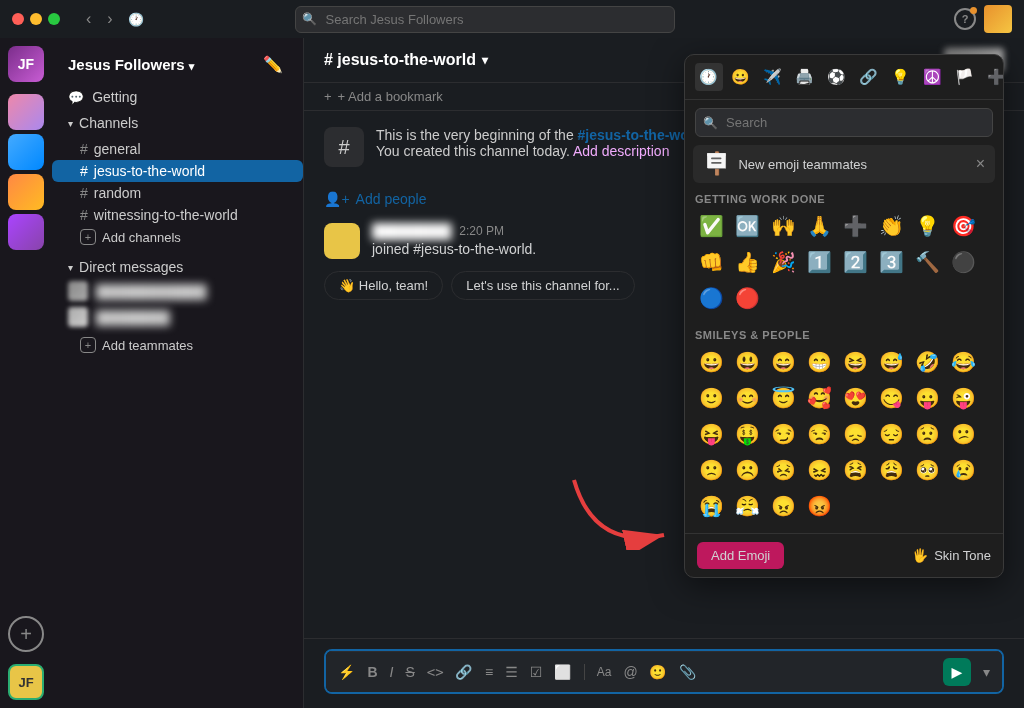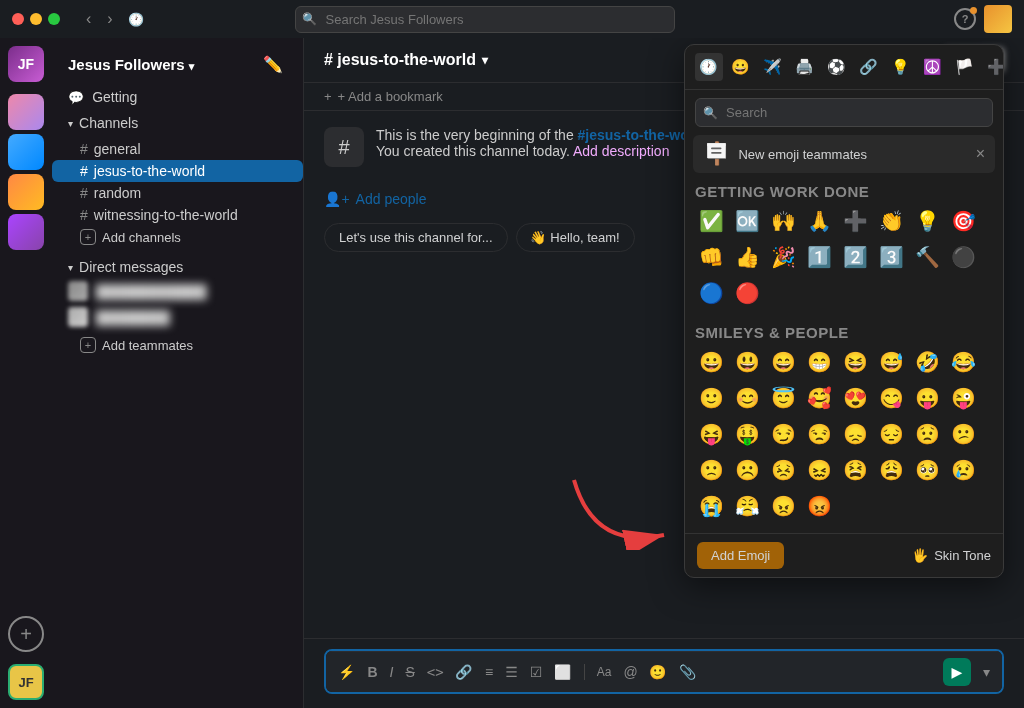--- a/index.html
+++ b/index.html
@@ -97,25 +97,25 @@
     .emoji-search { padding: 8px 10px; }
     .emoji-search input { width: 100%; background: #2c2d30; border: 1px solid #444; border-radius: 6px; color: #ccc; padding: 6px 10px 6px 30px; font-size: 13px; outline: none; }
     .emoji-search-wrap { position: relative; }
     .emoji-search-icon { position: absolute; left: 8px; top: 50%; transform: translateY(-50%); color: #888; font-size: 12px; }
     .new-emoji-banner { display: flex; align-items: center; justify-content: space-between; padding: 6px 10px; background: #2a2a2a; margin: 0 8px 6px; border-radius: 6px; }
     .new-emoji-left { display: flex; align-items: center; gap: 8px; }
     .afk-emoji { font-size: 22px; }
     .new-emoji-text { font-size: 13px; color: #d1d2d3; }
     .close-banner { color: #888; cursor: pointer; font-size: 16px; }
     .emoji-section { padding: 4px 10px; }
-    .emoji-section-title { font-size: 15px; color: #888; margin-bottom: 4px; font-weight: 600; text-transform: uppercase; letter-spacing: 0.5px; }
+    .emoji-section-title { font-size: 11px; color: #888; margin-bottom: 4px; font-weight: 600; text-transform: uppercase; letter-spacing: 0.5px; }
     .emoji-grid { display: flex; flex-wrap: wrap; gap: 2px; margin-bottom: 6px; }
     .emoji-cell { width: 34px; height: 34px; display: flex; align-items: center; justify-content: center; cursor: pointer; border-radius: 4px; font-size: 20px; }
     .emoji-footer { display: flex; align-items: center; justify-content: space-between; padding: 8px 12px; border-top: 1px solid #333; }
-    .add-emoji-btn { background: #a16207; border: none; color: #d1d2d3; padding: 6px 14px; border-radius: 6px; font-size: 13px; cursor: pointer; }
+    .add-emoji-btn { background: #be185d; border: none; color: #d1d2d3; padding: 6px 14px; border-radius: 6px; font-size: 13px; cursor: pointer; }
     .skin-tone-btn { display: flex; align-items: center; gap: 6px; color: #d1d2d3; font-size: 13px; cursor: pointer; background: none; border: none; }
 
     
     .red-arrow { position: absolute; right: 340px; bottom: 155px; z-index: 200; pointer-events: none; }
 
     .more-item { display: flex; align-items: center; gap: 8px; padding: 3px 16px; cursor: pointer; color: #ccc; font-size: 14px; }
     .more-dots { display: flex; flex-direction: column; gap: 2px; padding-left: 2px; }
     .more-dot { width: 3px; height: 3px; border-radius: 50%; background: #ccc; }
 
     .blurred-text { filter: blur(4px); }
@@ -248,23 +248,33 @@
           <strong>#jesus-to-the-wo...</strong>
           <br>
           <span>You created this channel today.</span>
           <span class="desc-link">Add description</span>
         </div>
       </div>
       <div class="add-people-btn">
         <span>👤+</span>
         <span>Add people</span>
       </div>
+      <div class="message">
+        <div class="msg-avatar" style="background:#e8c547;"></div>
+        <div class="msg-body">
+          <div class="msg-meta">
+            <span class="msg-name blurred-text">████████</span>
+            <span class="msg-time">2:20 PM</span>
+          </div>
+          <div class="msg-text">joined #jesus-to-the-world.</div>
+        </div>
+      </div>
       <div class="quick-replies">
+        <button class="quick-reply">👋 Hello, team!</button>
         <button class="quick-reply">Let's use this channel for...</button>
-        <button class="quick-reply">👋 Hello, team!</button>
       </div>
     </div>
 
     <div class="input-area">
       <div class="input-box">
         <div class="input-toolbar">
           <span class="input-tool">⚡</span>
           <span class="input-tool" style="font-weight:700;">B</span>
           <span class="input-tool" style="font-style:italic;">I</span>
           <span class="input-tool" style="text-decoration:line-through;">S</span>

